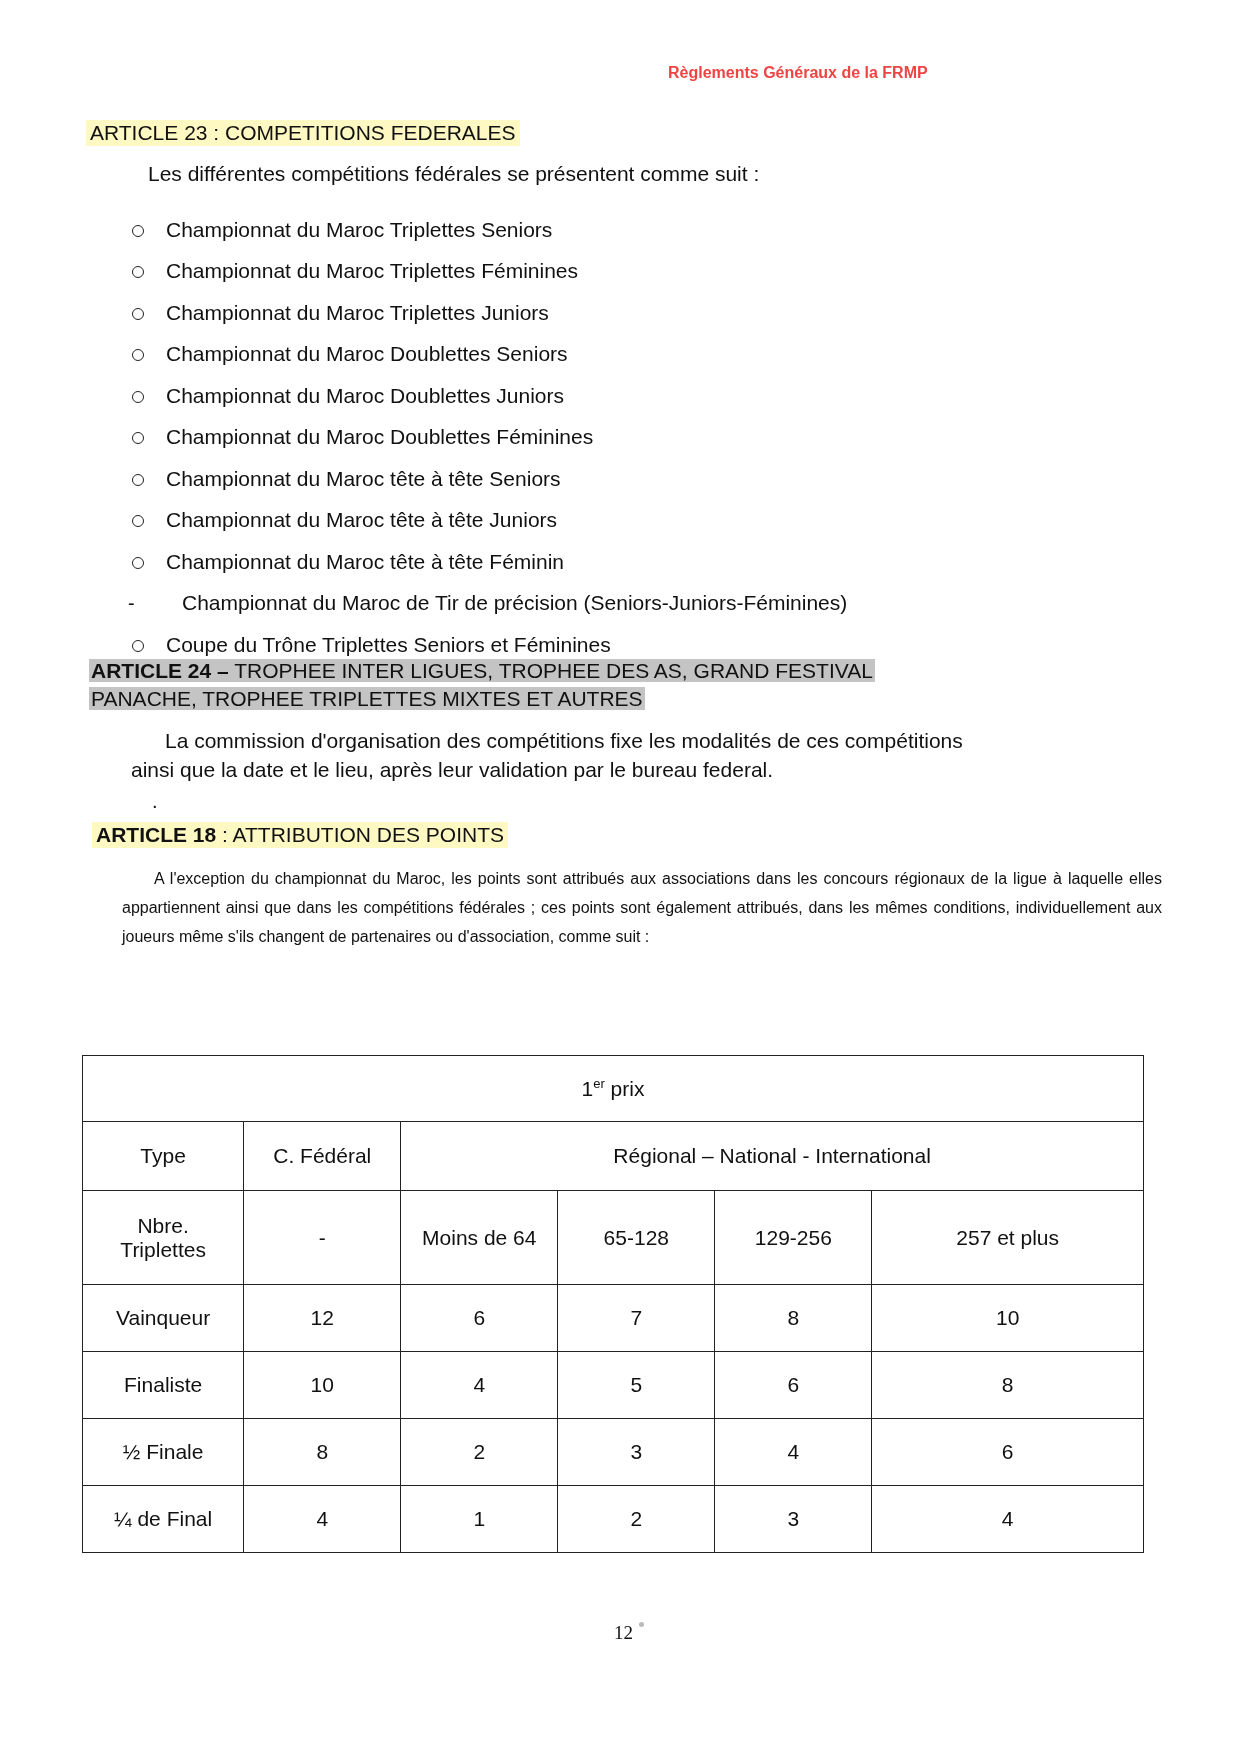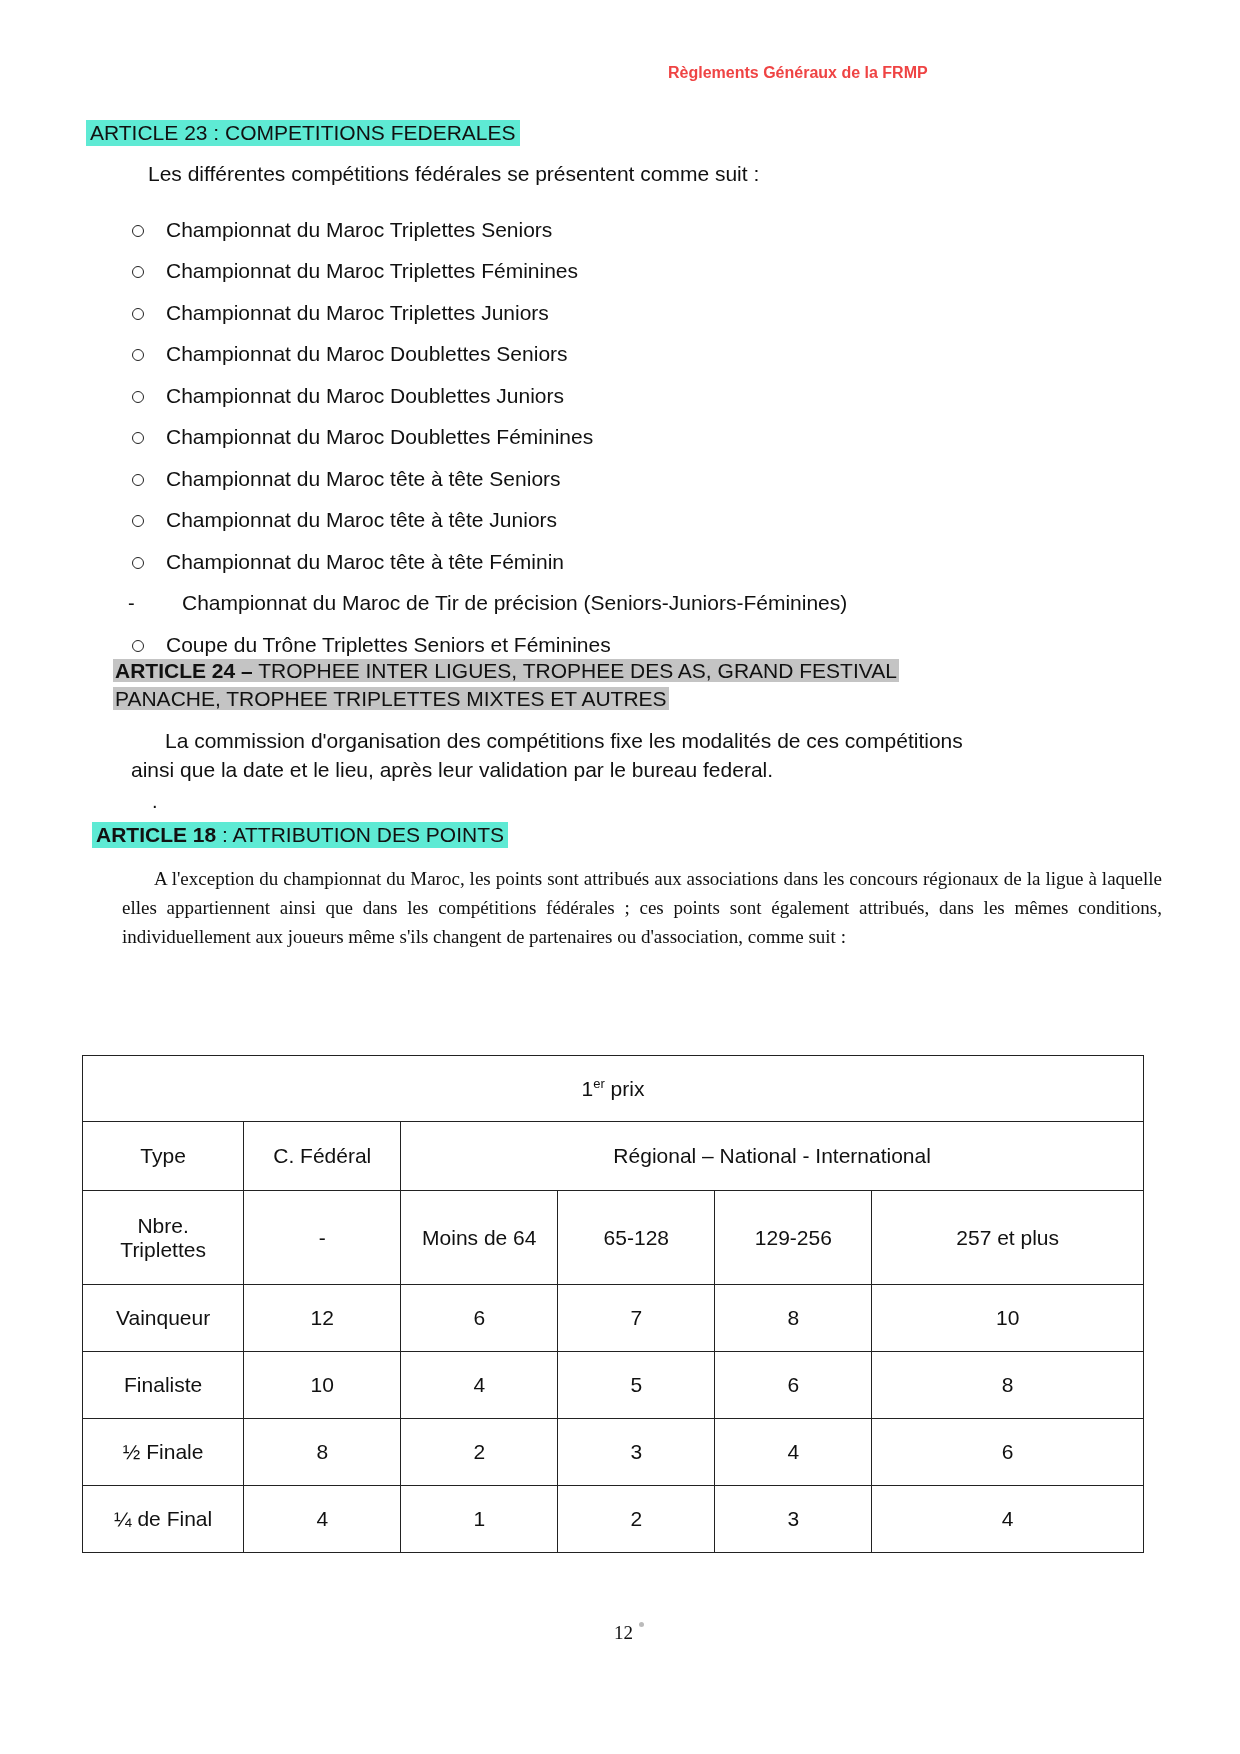--- a/index.html
+++ b/index.html
@@ -5,38 +5,38 @@
   html, body { margin: 0; padding: 0; background: #ffffff; }
   body {
     width: 1240px; height: 1754px; position: relative; overflow: hidden;
     font-family: "Liberation Sans", sans-serif; color: #111;
   }
   .abs { position: absolute; }
   .running-header {
     left: 668px; top: 64px; font-size: 16px; font-weight: bold; color: #ef4444;
   }
   .art-title {
-    background: #5eead4; font-size: 21px; line-height: 26px; padding: 0 4px; color: #111;
+    background: #fef9c3; font-size: 21px; line-height: 26px; padding: 0 4px; color: #111;
     white-space: nowrap;
   }
   .art-title b { font-weight: bold; }
   .art23 { left: 86px; top: 120px; }
   .intro { left: 148px; top: 162px; font-size: 21px; }
   .list { left: 120px; top: 200px; margin: 0; padding: 0; list-style: none; font-size: 21px; }
   .list li { height: 41.5px; display: flex; align-items: flex-end; white-space: nowrap; }
   .bullet { display: inline-block; width: 46px; text-align: left; font-size: 20px; }
   .bullet.o::before { content: ""; display: inline-block; width: 10px; height: 10px; border: 1.3px solid #222; border-radius: 50%; margin-left: 12px; margin-top: 9px; }
   .bullet.dash { padding-left: 8px; width: 54px; }
-  .art24 { left: 92px; top: 657px; width: 972px; font-size: 21px; line-height: 28px; padding-left: 21px; }
+  .art24 { left: 68px; top: 657px; width: 972px; font-size: 21px; line-height: 28px; padding-left: 21px; }
   .art24 span.hl { background: #c4c4c4; padding: 0 2px; }
   .p24 { left: 131px; top: 726px; width: 990px; font-size: 21px; line-height: 29px; }
   .p24 .indent { padding-left: 34px; }
   .dot { left: 152px; top: 790px; font-size: 20px; }
   .art25 { left: 92px; top: 822px; }
-  .p25 { left: 122px; top: 864px; width: 1040px; font-size: 19px; line-height: 29px; text-align: justify; font-family: Liberation Serif, serif; }
+  .p25 { left: 122px; top: 864px; width: 1040px; font-size: 16px; line-height: 29px; text-align: justify; }
   .p25 .indent { padding-left: 32px; }
   table.points {
     position: absolute; left: 82px; top: 1055px; width: 1062px; border-collapse: collapse;
     font-size: 21px; text-align: center; padding-left: 31px;
   }
   table.points td { border: 1.6px solid #222; padding: 0; }
   table.points tr.r-prix td { height: 65px; }
   table.points tr.r-type td { height: 68px; }
   table.points tr.r-nbre td { height: 93px; }
   table.points tr.r-data td { height: 66px; }

